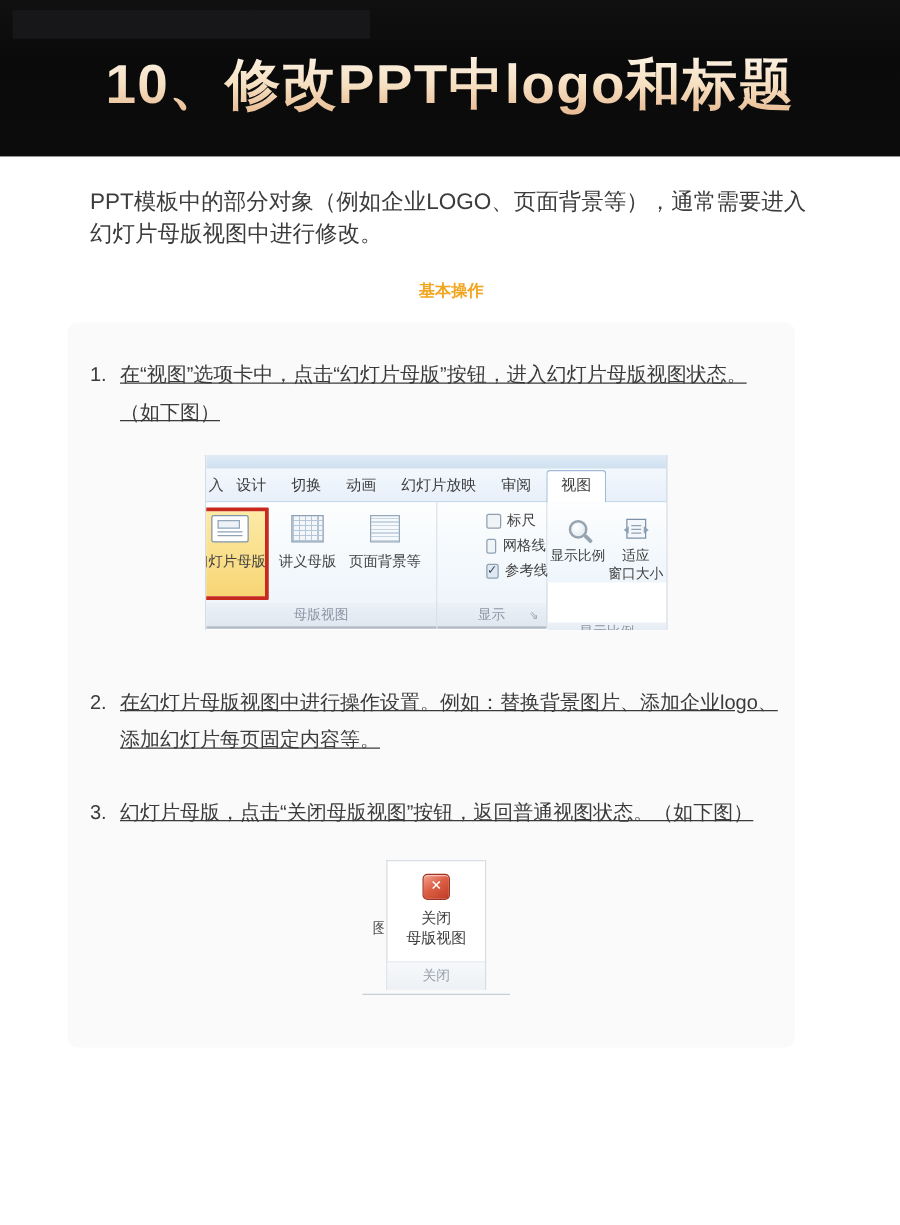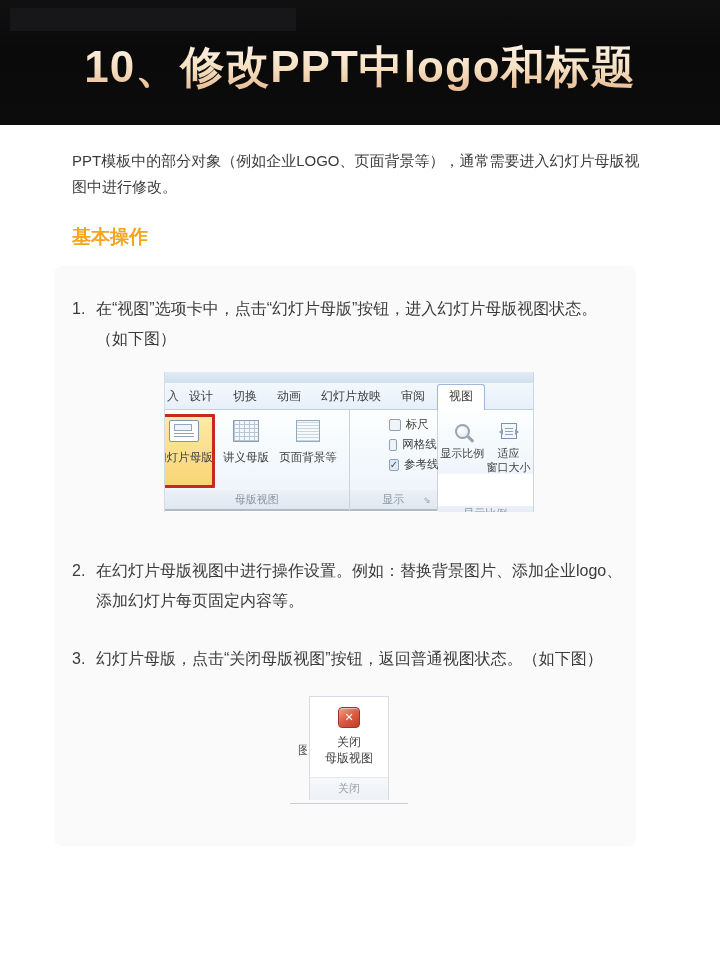--- a/index.html
+++ b/index.html
@@ -12,29 +12,29 @@
     background-image:linear-gradient(180deg,#101011 0%,#0a0a0b 40%,#0c0c0d 100%); overflow:hidden; }
   .header::before { content:""; position:absolute; left:10px; top:8px; width:286px; height:23px;
     background:#17171a; }
   .header-title { position:absolute; left:0; right:0; top:38px; text-align:center;
     font-size:44px; font-weight:800; letter-spacing:1px; white-space:nowrap;
     background:linear-gradient(180deg,#fdf6ec 0%,#f6e0c2 50%,#e5b287 100%);
     -webkit-background-clip:text; background-clip:text; color:transparent; }
 
   
   .content { padding:23px 70px 0 72px; }
-  .intro { font-size:15px; line-height:26px; max-width:586px; color:#3c3c3c; }
-  .section-title { margin-top:24px; font-size:19px; font-weight:bold; color:#F2A51E; }
+  .intro { font-size:18px; line-height:26px; max-width:586px; color:#3c3c3c; }
+  .section-title { margin-top:24px; font-size:13px; font-weight:bold; color:#F2A51E;text-align:center; }
 
   .panel { margin:16px 14px 0 -18px; background:#fafafa; border-radius:8px; padding:28px 10px 42px 18px; }
 
   .step { display:flex; font-size:16px; line-height:30px; color:#3b3b3b; }
   .step + .step { margin-top:28px; }
   .step-num { width:24px; flex:none; }
-  .step-body { flex:1; max-width:545px; }
+  .step-body { flex:1; max-width:545px;text-decoration:underline; }
 
   
   .fig-ribbon-wrap { margin:18px 0 44px 0; display:flex; justify-content:center; }
   .ribbon { width:370px; height:140px; background:#fff; border-left:1px solid #d3dce5; border-right:1px solid #cdd6e0;
     overflow:hidden; font-size:12px; color:#444; }
   .rib-strip { height:11px; background:linear-gradient(180deg,#e0ebf6,#cfe0ef); }
   .rib-tabs { height:27px; background:linear-gradient(180deg,#f3f8fc,#e7effa); display:flex; align-items:flex-end;
     padding-left:2px; border-bottom:1px solid #bcd0e4; }
   .tab { padding:3px 10px 4px 10px; white-space:nowrap; color:#3c3c3c; }
   .tab-frag { width:12px; overflow:hidden; display:flex; justify-content:flex-end; padding:3px 0 4px 0; }

